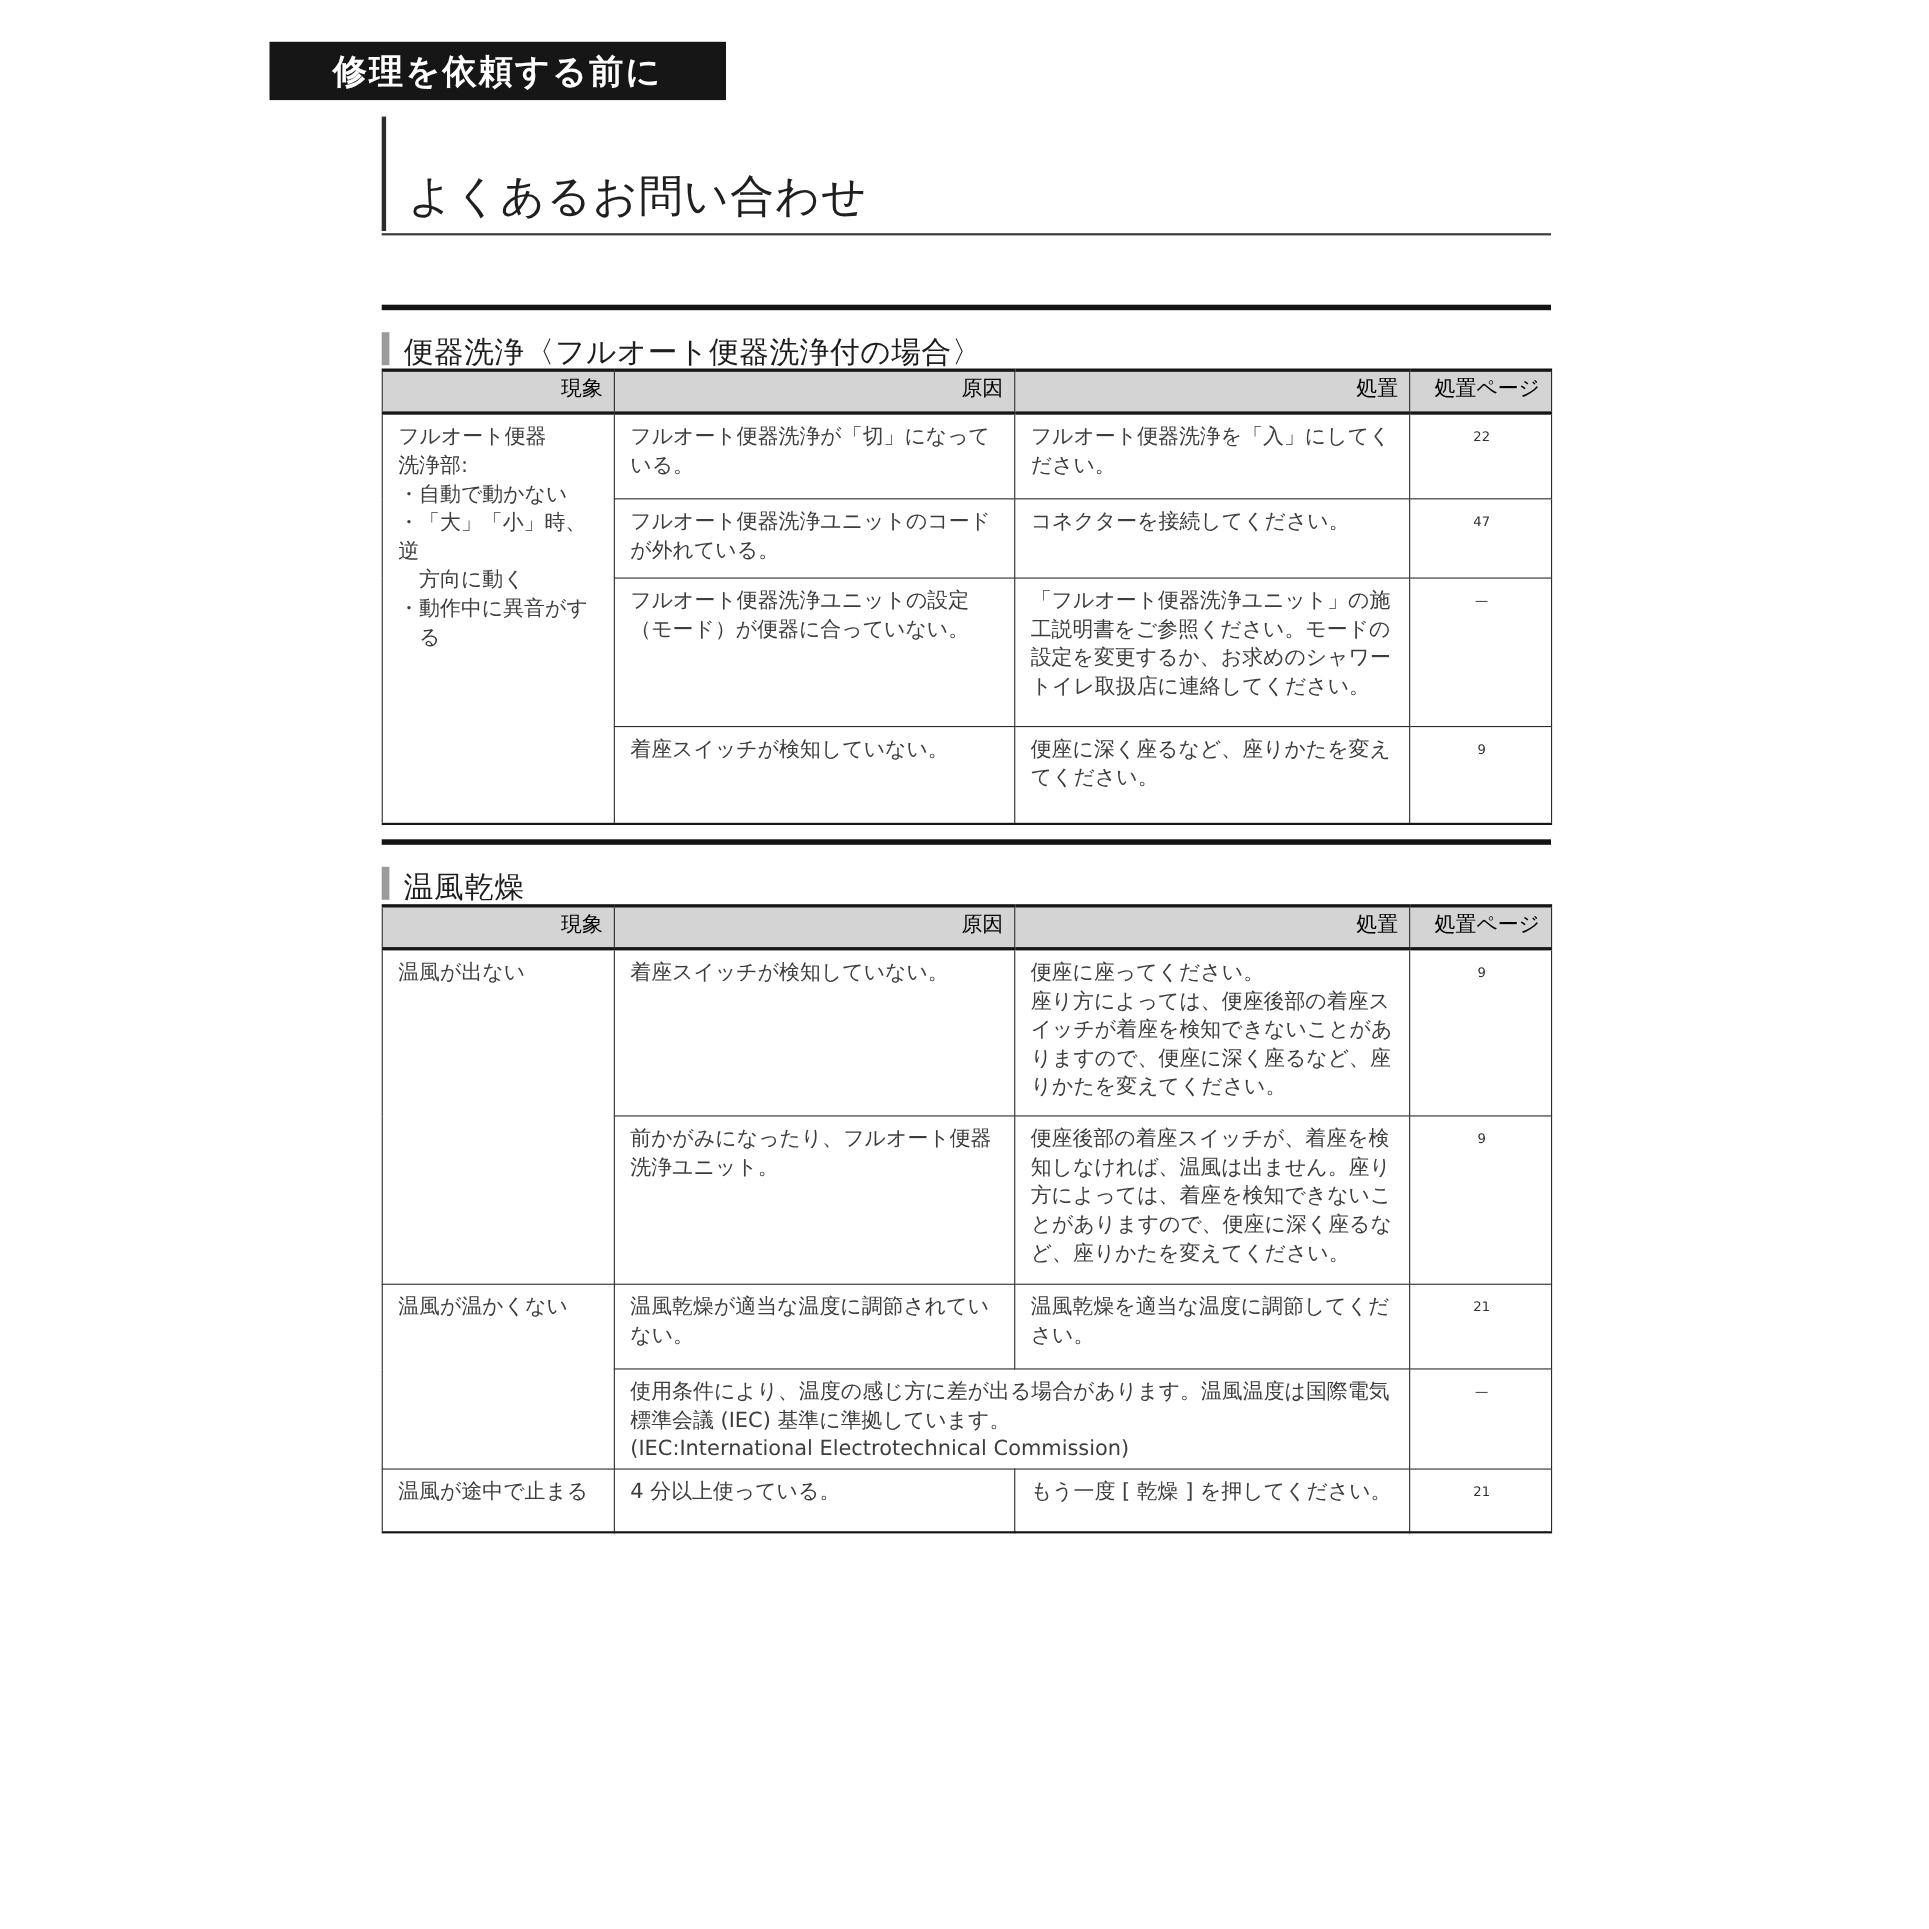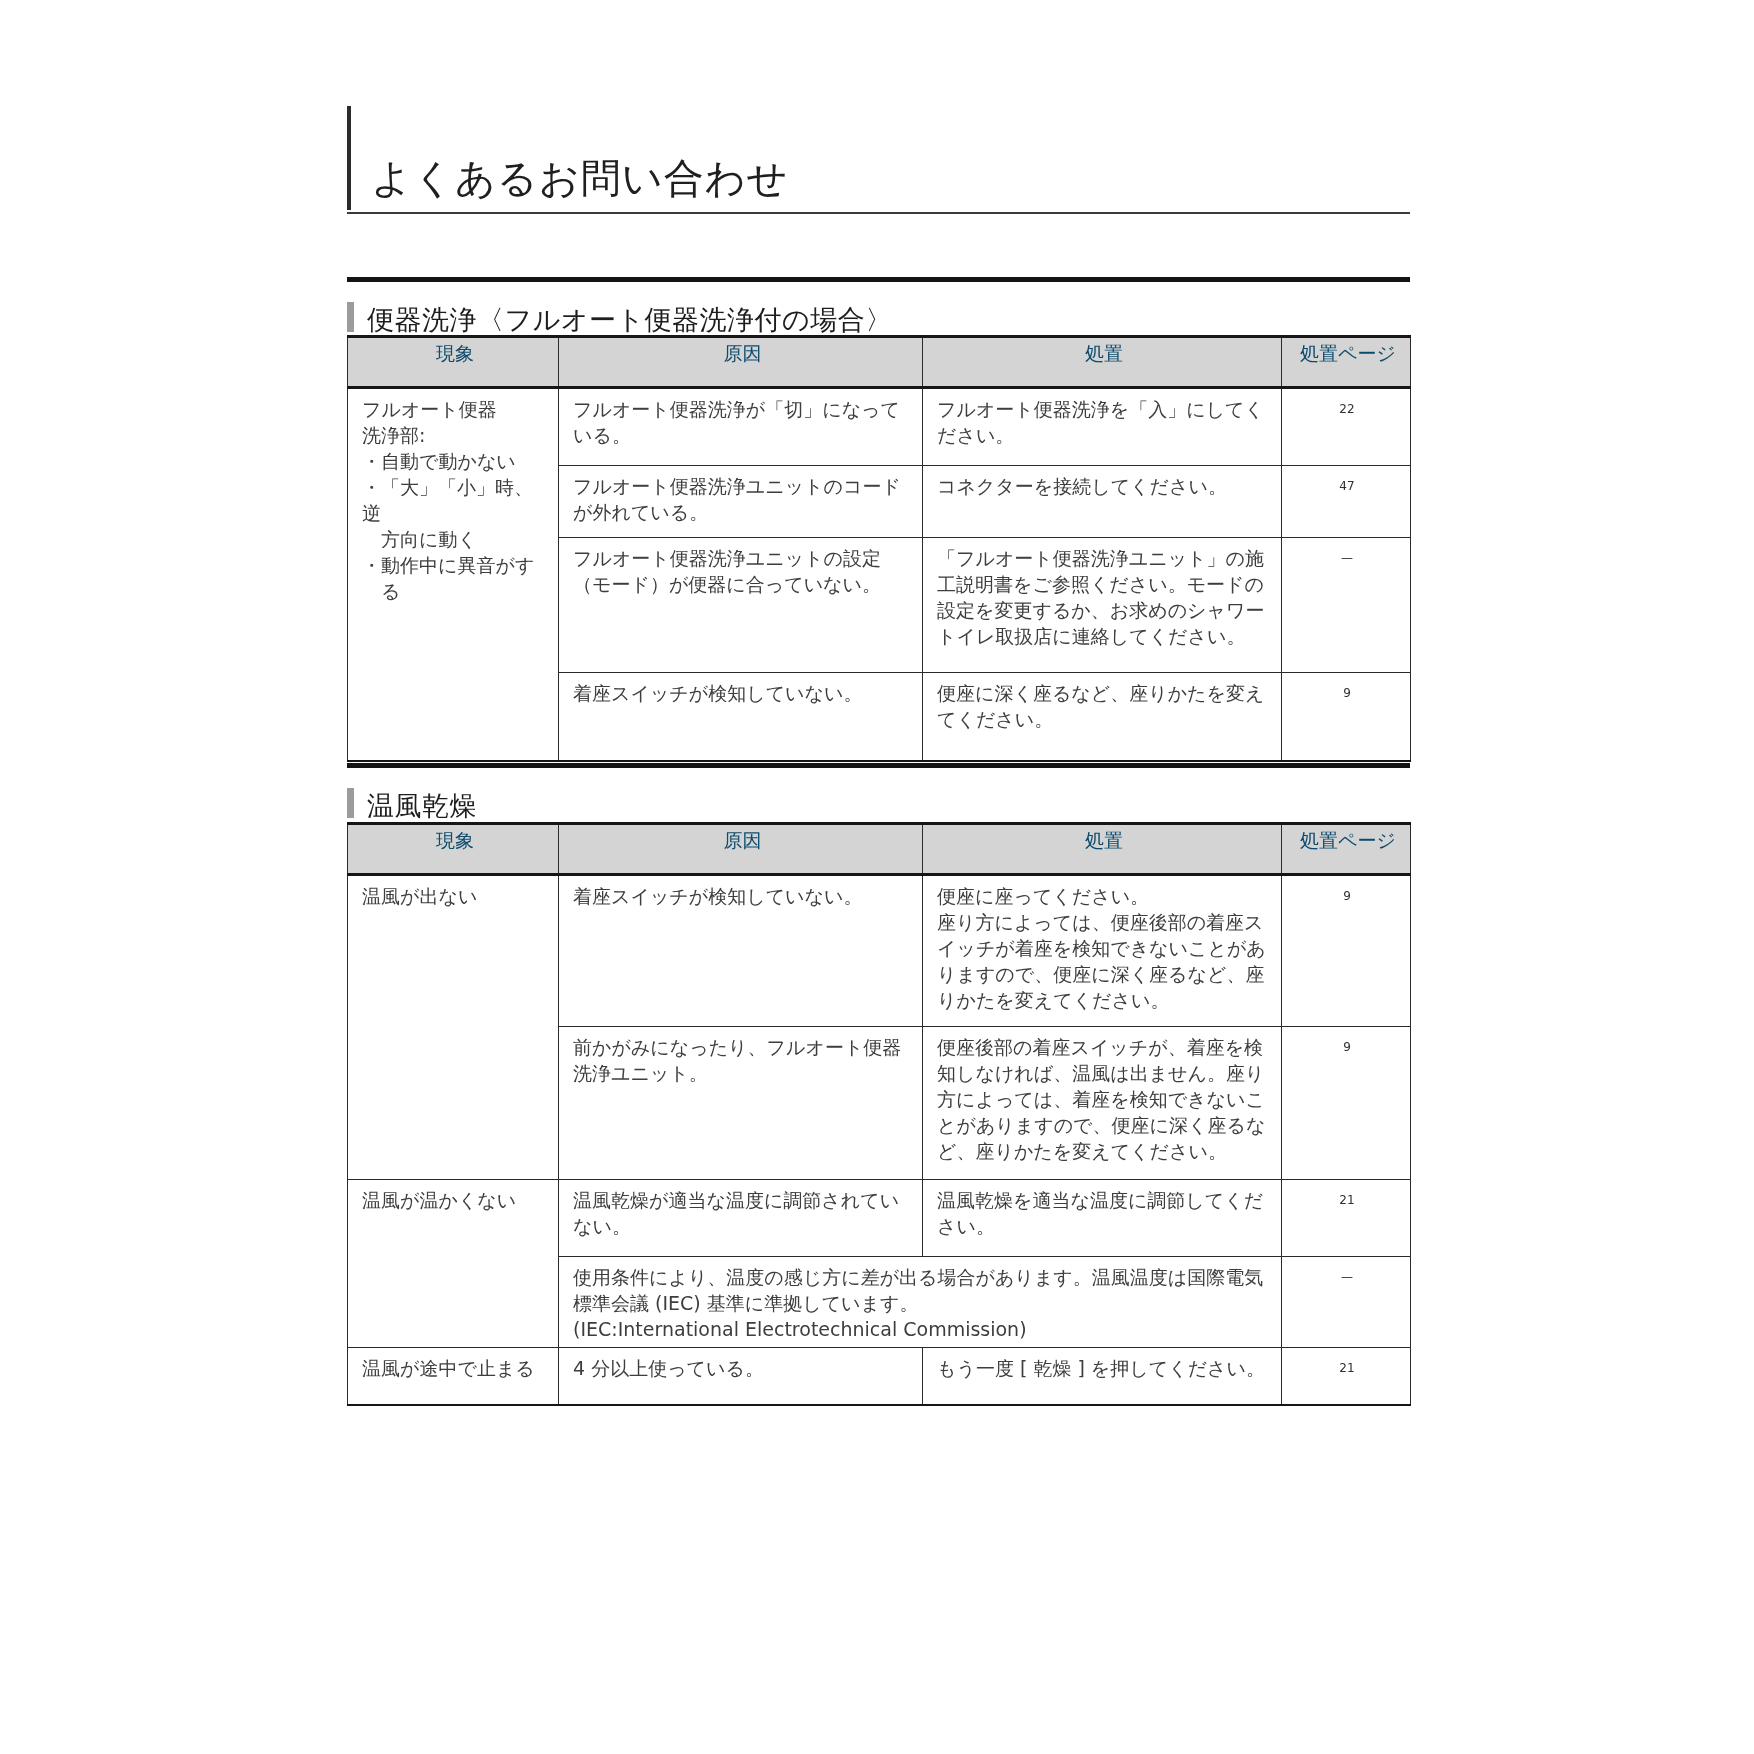--- a/index.html
+++ b/index.html
@@ -55,22 +55,22 @@
     border-left:1px solid #2b2b2b;border-right:1px solid #2b2b2b;
     border-bottom:2px solid #161616;
     font-size:19px;line-height:26px;color:#3d3d3d;
   }
   #table1{top:335px;}
   #table2{top:822px;}
   table.faq th{
     background:#d4d4d4;
     border-top:3px solid #161616;border-bottom:3px solid #161616;
     border-left:1px solid #2b2b2b;border-right:1px solid #2b2b2b;
-    font-weight:normal;text-align:center;color:#0c4a6e;
-    height:37px;padding:2px 10px 20px 14px;box-sizing:border-box;
+    font-weight:normal;text-align:right;color:#000000;
+    height:37px;padding:2px 10px 8px 14px;box-sizing:border-box;
     vertical-align:middle;
   }
   table.faq td{
     border:1px solid #2b2b2b;
     vertical-align:top;
     padding:7px 12px 5px 14px;
     box-sizing:border-box;
     white-space:pre-line;
     overflow-wrap:break-word;
   }
@@ -81,20 +81,23 @@
   .page-number{
     position:absolute;left:0;top:1502px;width:100%;
     text-align:center;font-size:23px;color:#333333;
   }
 </style>
 </head>
 <body>
 
 <div class="page">
 
+  <div class="badge">
+    <span>修理を依頼する前に</span>
+  </div>
 
   <div class="title-block">
     <span class="title">よくあるお問い合わせ</span>
   </div>
   <div class="title-rule"></div>
 
   <div class="section-heading" id="section1-heading">
     <span class="bar"></span>
     <span class="label">便器洗浄〈フルオート便器洗浄付の場合〉</span>
   </div>

